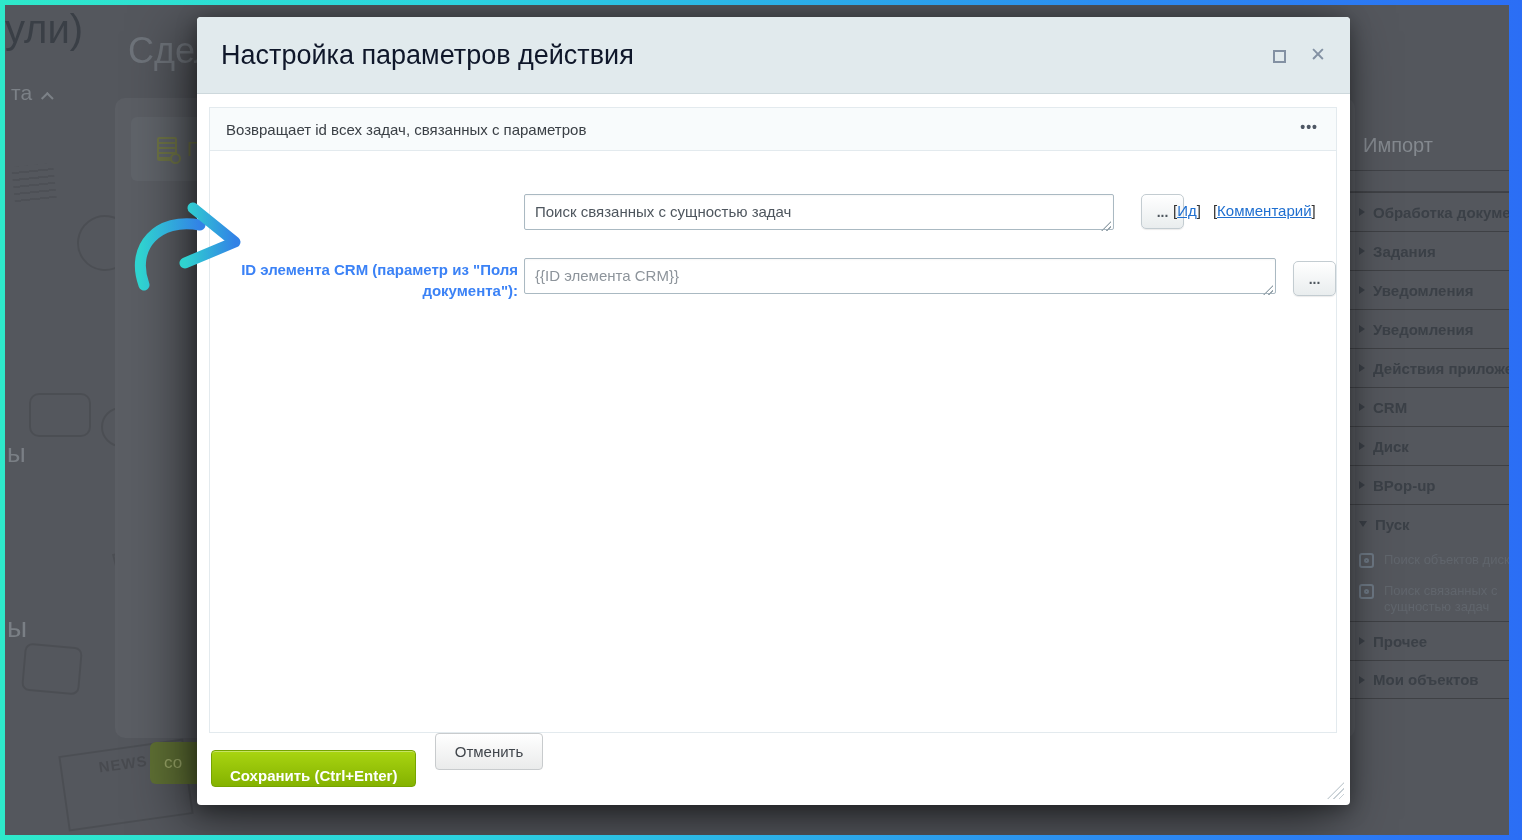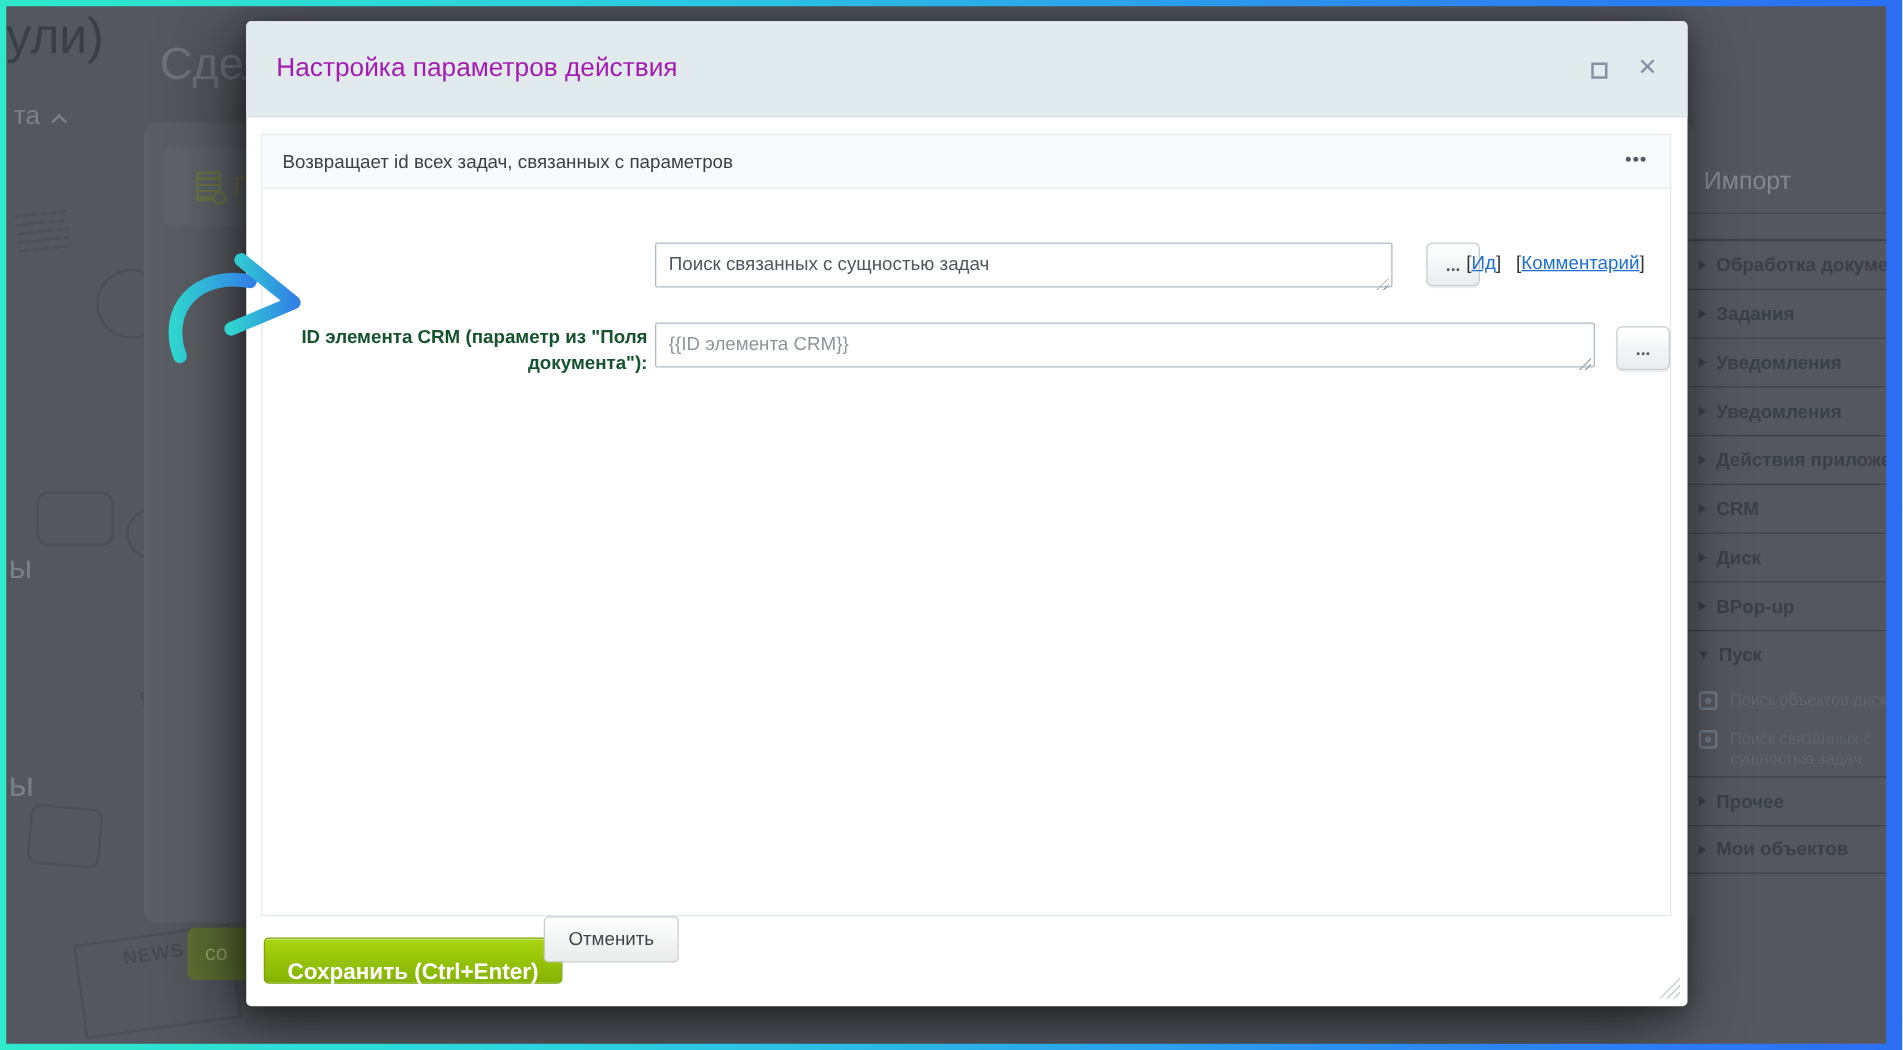--- a/index.html
+++ b/index.html
@@ -60,57 +60,57 @@
              display:flex; align-items:center; justify-content:center; margin-top:1px; }
   .sub-ico i { width:5px; height:5px; border:2px solid #6d7884; border-radius:50%; }
   .sub-row .txt { width:150px; overflow:hidden; }
 
   
   .modal { position:absolute; left:192px; top:12px; width:1153px; height:788px;
            background:#fff; border-radius:4px;
            box-shadow:-12px 14px 55px rgba(0,0,0,.55), 0 4px 20px rgba(0,0,0,.35); }
   .m-header { position:relative; height:77px; background:#e1eaed; border-radius:4px 4px 0 0;
               border-bottom:1px solid #cdd8dc; display:flex; align-items:center; padding-left:24px; }
-  .m-title { font-size:21px; color:#a21caf; }
+  .m-title { font-size:27px; color:#0f172a; }
   .win-max { position:absolute; right:64px; top:33px; width:13px; height:13px;
              border:2px solid #8391a3; cursor:pointer; }
   .win-close { position:absolute; right:24px; top:26px; font-size:19px; color:#8391a3;
                cursor:pointer; font-weight:bold; }
 
   .m-body { position:absolute; left:12px; top:90px; width:1128px; height:626px;
             border:1px solid #e3eaee; background:#fff; }
   .desc-bar { position:relative; height:43px; background:#f8fbfc; border-bottom:1px solid #e3eaee;
               display:flex; align-items:center; padding-left:16px; font-size:15px; color:#3b4046; }
   .menu-dots { position:absolute; right:18px; top:11px; font-size:14px; font-weight:bold;
                letter-spacing:1px; color:#4e5764; cursor:pointer; }
 
   .fld-label { position:absolute; left:18px; width:290px; text-align:right; font-size:15px;
                color:#333; line-height:21px; }
-  .fld-label.bold { font-weight:bold; color:#14532d; }
+  .fld-label.bold { font-weight:bold; color:#3b82f6; }
   .ta-wrap { position:absolute; }
   textarea.fld { width:100%; height:36px; border:1px solid #aab9c2; border-radius:2px;
                  font-family:"Liberation Sans","DejaVu Sans",sans-serif; font-size:15px;
                  padding:8px 14px 0 10px; color:#4e565e; resize:none; overflow:hidden;
                  box-shadow:inset 0 1px 2px rgba(0,0,0,.04); background:#fff; }
   textarea.fld.muted { color:#8d949b; }
   .ta-grip { position:absolute; right:3px; bottom:3px; width:10px; height:10px;
              background:repeating-linear-gradient(135deg,#98a5ad 0 1px,transparent 1px 3.5px);
              clip-path:polygon(100% 0,100% 100%,0 100%); cursor:nwse-resize; }
   .more-btn { position:absolute; width:43px; height:35px; border:1px solid #c3ccd1; border-radius:5px;
               background:linear-gradient(#ffffff,#e9edee); color:#4e565e; font-weight:bold;
               font-size:14px; line-height:28px; text-align:center; cursor:pointer;
               box-shadow:0 1px 1px rgba(0,0,0,.08); }
   .links { position:absolute; font-size:15px; color:#333; display:flex; gap:12px; }
   .link-wrap::before { content:"["; color:#333; }
   .link-wrap::after  { content:"]"; color:#333; }
   .links a { color:#1f6fd0; text-decoration:underline; cursor:pointer; }
 
   .btn-save { position:absolute; left:14px; top:733px; height:37px; padding:16px 18px;
               background:linear-gradient(#a9d511,#84b200); border:1px solid #76a400;
-              border-radius:4px; color:#fff; font-weight:bold; font-size:18px; cursor:pointer;
+              border-radius:4px; color:#fff; font-weight:bold; font-size:15px; cursor:pointer;
               box-shadow:inset 0 1px 0 rgba(255,255,255,.35); }
   .btn-cancel { position:absolute; left:238px; top:716px; height:37px; width:108px;
                 background:linear-gradient(#ffffff,#eaebeb); border:1px solid #c8cbcd;
                 border-radius:4px; color:#40454b; font-size:15px; cursor:pointer; }
   .m-grip { position:absolute; right:6px; bottom:6px; width:17px; height:17px;
             background:repeating-linear-gradient(135deg,#c9d1d6 0 1px,transparent 1px 4px);
             clip-path:polygon(100% 0,100% 100%,0 100%); cursor:nwse-resize; }
 
   .arrow-annot { position:absolute; left:125px; top:190px; z-index:5; pointer-events:none; }
 </style>

